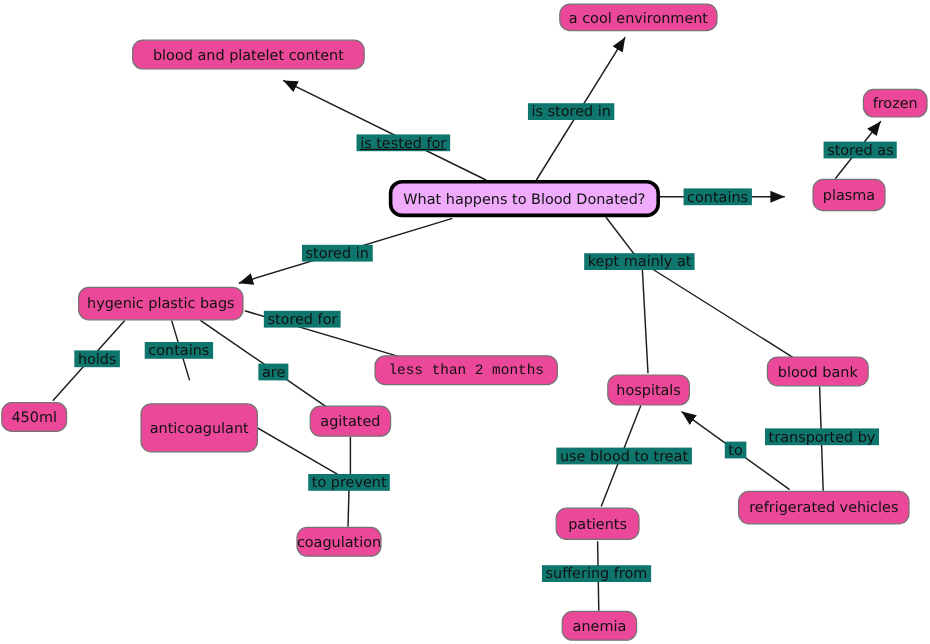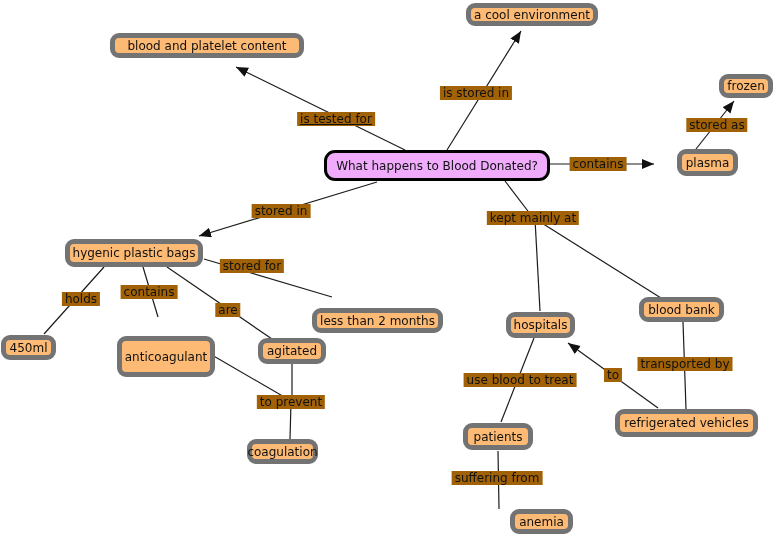--- a/index.html
+++ b/index.html
@@ -5,30 +5,30 @@
   html,body{margin:0;padding:0;}
   body{
     width:775px;height:537px;position:relative;background:#ffffff;
     font-family:"DejaVu Sans","Liberation Sans",sans-serif;
     overflow:hidden;
   }
   #canvas{position:absolute;left:0;top:0;width:775px;height:537px;}
   svg.lines{position:absolute;left:0;top:0;width:775px;height:537px;}
   .node{
     position:absolute;box-sizing:border-box;
-    background:#fdba74;border:5px solid #737373;border-radius:9px;
+    background:#ec4899;border:1px solid #737373;border-radius:9px;
     display:flex;align-items:center;justify-content:center;
     font-size:12px;color:#111;white-space:nowrap;
   }
   .node.main{
     border:3px solid #000;border-radius:11px;background:#f0abfc;
   }
   .lbl{
     position:absolute;transform:translate(-50%,-50%);
-    background:#a16207;padding:0 3px;
+    background:#0f766e;padding:0 3px;
     font-size:12px;color:#111;white-space:nowrap;
   }
 </style>
 </head>
 <body>
 
 <div id="canvas">
 
   <svg class="lines" viewBox="0 0 775 537">
     <defs>
@@ -62,26 +62,26 @@
   <div class="node" style="left:466px;top:3px;width:132px;height:23px;">a cool environment</div>
   <div class="node" style="left:110px;top:33px;width:194px;height:25px;">blood and platelet content</div>
   <div class="node" style="left:719px;top:74px;width:54px;height:24px;">frozen</div>
   <div class="node" style="left:657px;top:149px;width:61px;height:27px;margin-left:20px;">plasma</div>
   <div class="node main" style="left:324px;top:150px;width:226px;height:31px;">What happens to Blood Donated?</div>
   <div class="node" style="left:65px;top:239px;width:138px;height:28px;">hygenic plastic bags</div>
   <div class="node" style="left:1px;top:335px;width:55px;height:25px;">450ml</div>
   <div class="node" style="left:117px;top:317px;width:98px;height:41px;margin-top:19px;">anticoagulant</div>
   <div class="node" style="left:258px;top:338px;width:68px;height:26px;">agitated</div>
   <div class="node" style="left:247px;top:439px;width:71px;height:25px;">coagulation</div>
-  <div class="node" style="left:312px;top:308px;width:131px;height:25px;">less than 2 months</div>
+  <div class="node" style="left:312px;top:296px;width:153px;height:25px;font-family:Liberation Mono, monospace;">less than 2 months</div>
   <div class="node" style="left:506px;top:312px;width:69px;height:26px;">hospitals</div>
   <div class="node" style="left:639px;top:297px;width:85px;height:25px;">blood bank</div>
   <div class="node" style="left:615px;top:409px;width:143px;height:28px;">refrigerated vehicles</div>
   <div class="node" style="left:463px;top:423px;width:70px;height:27px;">patients</div>
-  <div class="node" style="left:468px;top:509px;width:63px;height:25px;margin-left:42px;">anemia</div>
+  <div class="node" style="left:468px;top:509px;width:63px;height:25px;">anemia</div>
 
   <div class="lbl" style="left:336px;top:119px;text-decoration:underline;">is tested for</div>
   <div class="lbl" style="left:476px;top:93px;">is stored in</div>
   <div class="lbl" style="left:598px;top:164px;">contains</div>
   <div class="lbl" style="left:717px;top:125px;">stored as</div>
   <div class="lbl" style="left:281px;top:211px;">stored in</div>
   <div class="lbl" style="left:533px;top:218px;">kept mainly at</div>
   <div class="lbl" style="left:252px;top:266px;">stored for</div>
   <div class="lbl" style="left:81px;top:299px;">holds</div>
   <div class="lbl" style="left:149px;top:292px;">contains</div>

